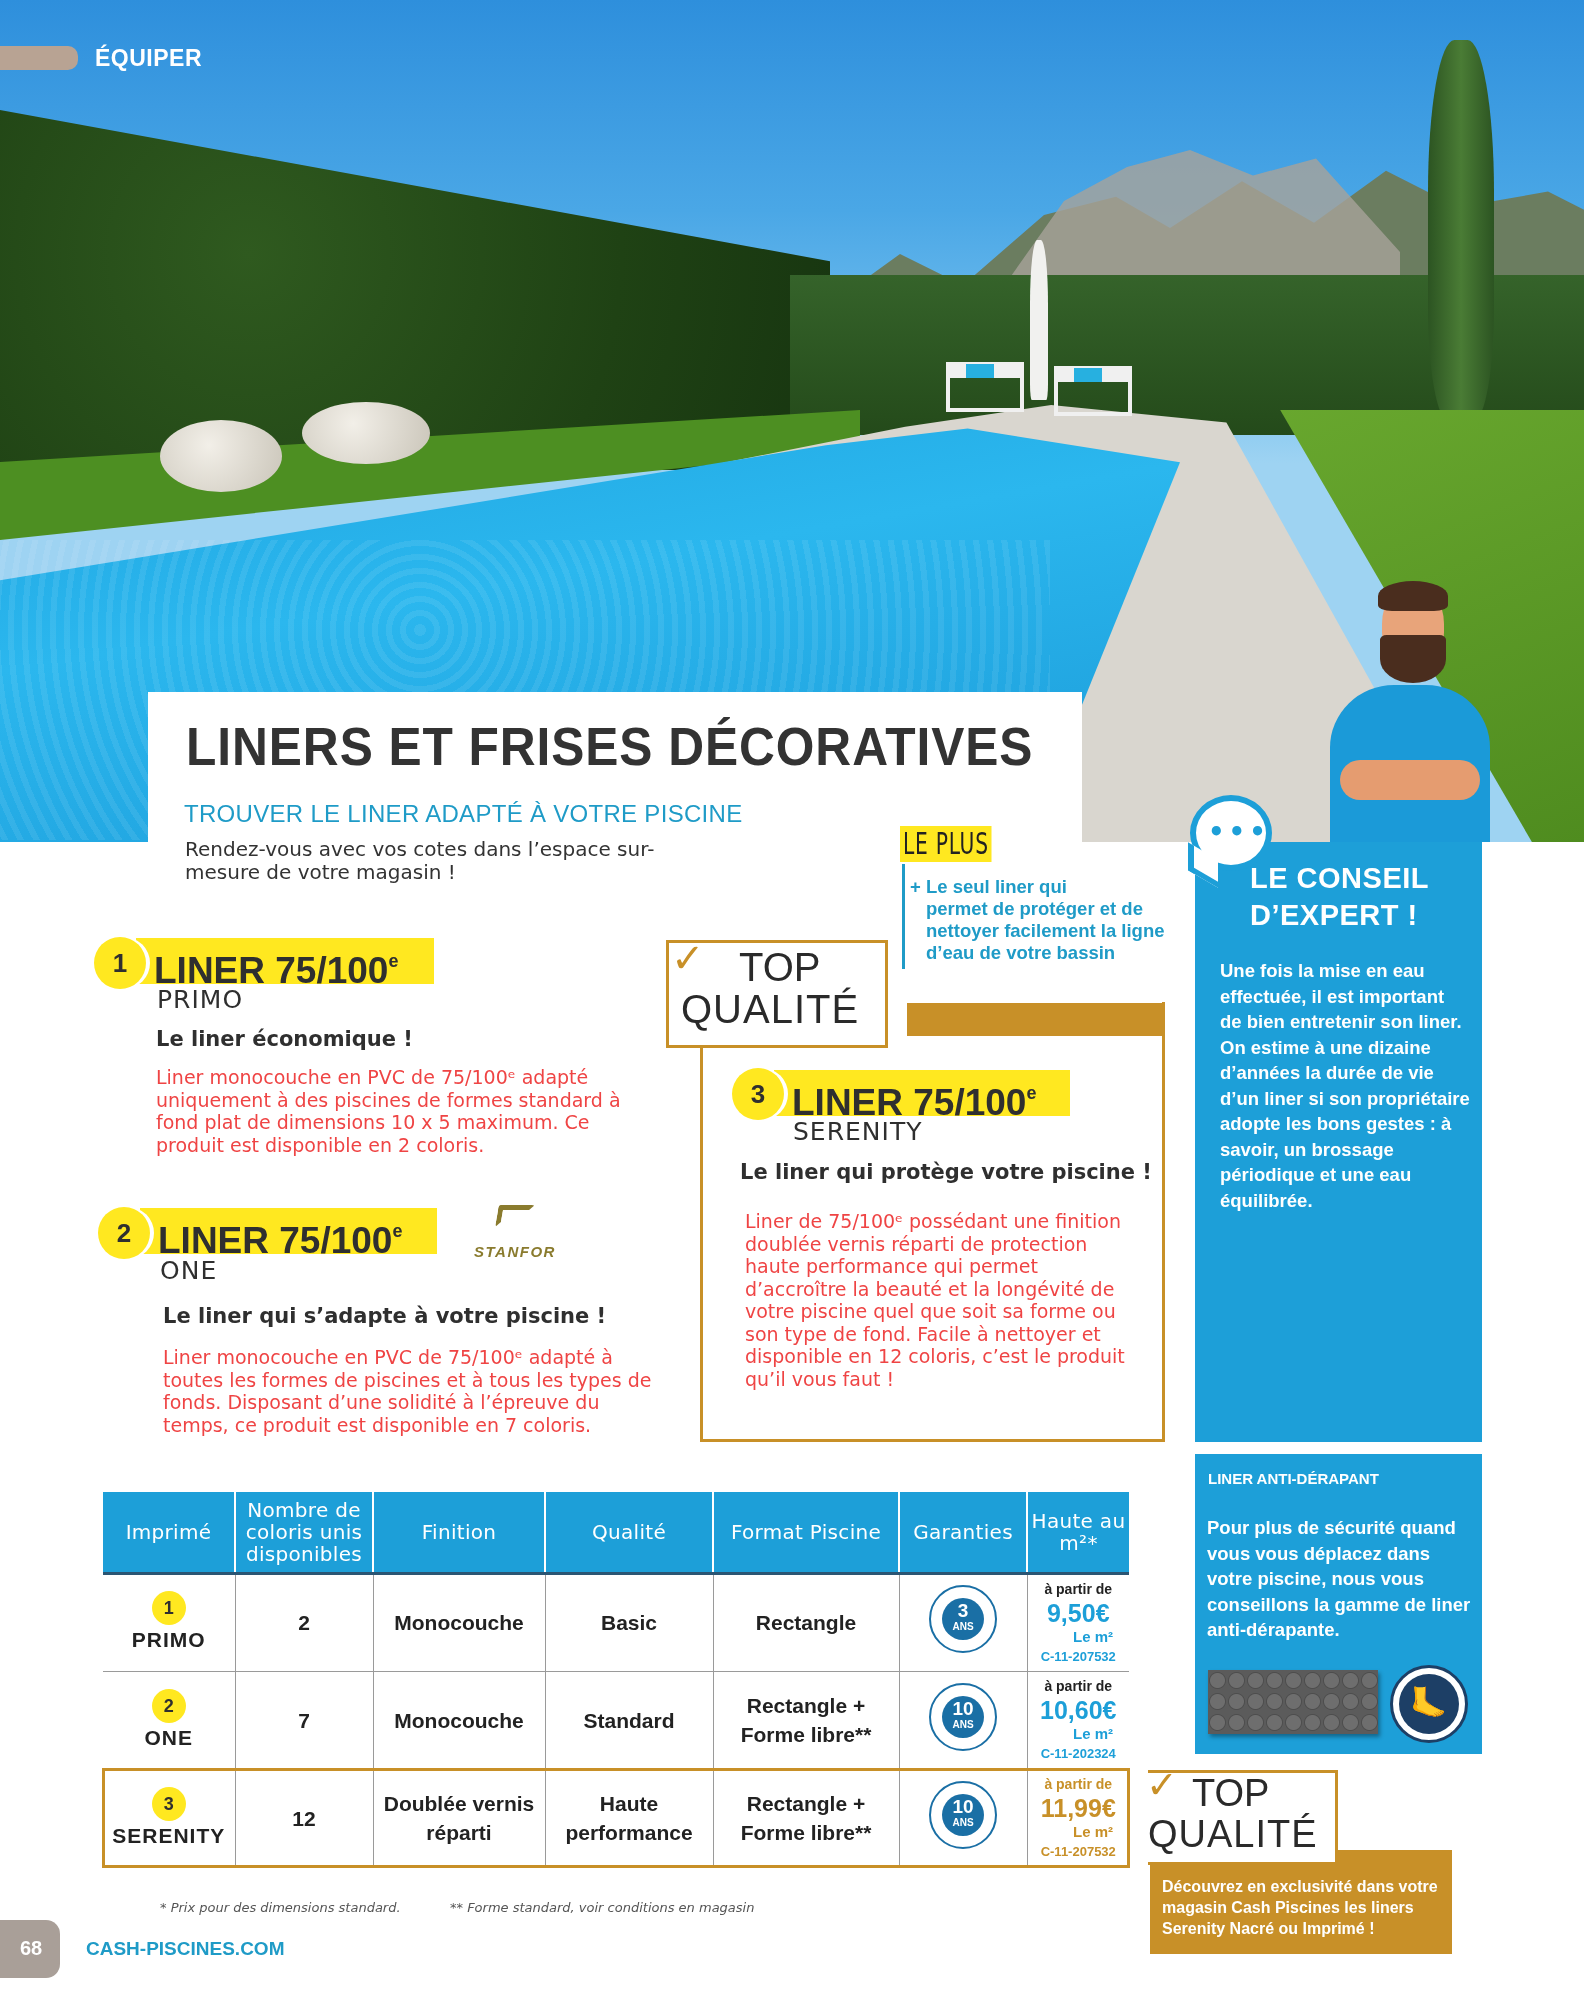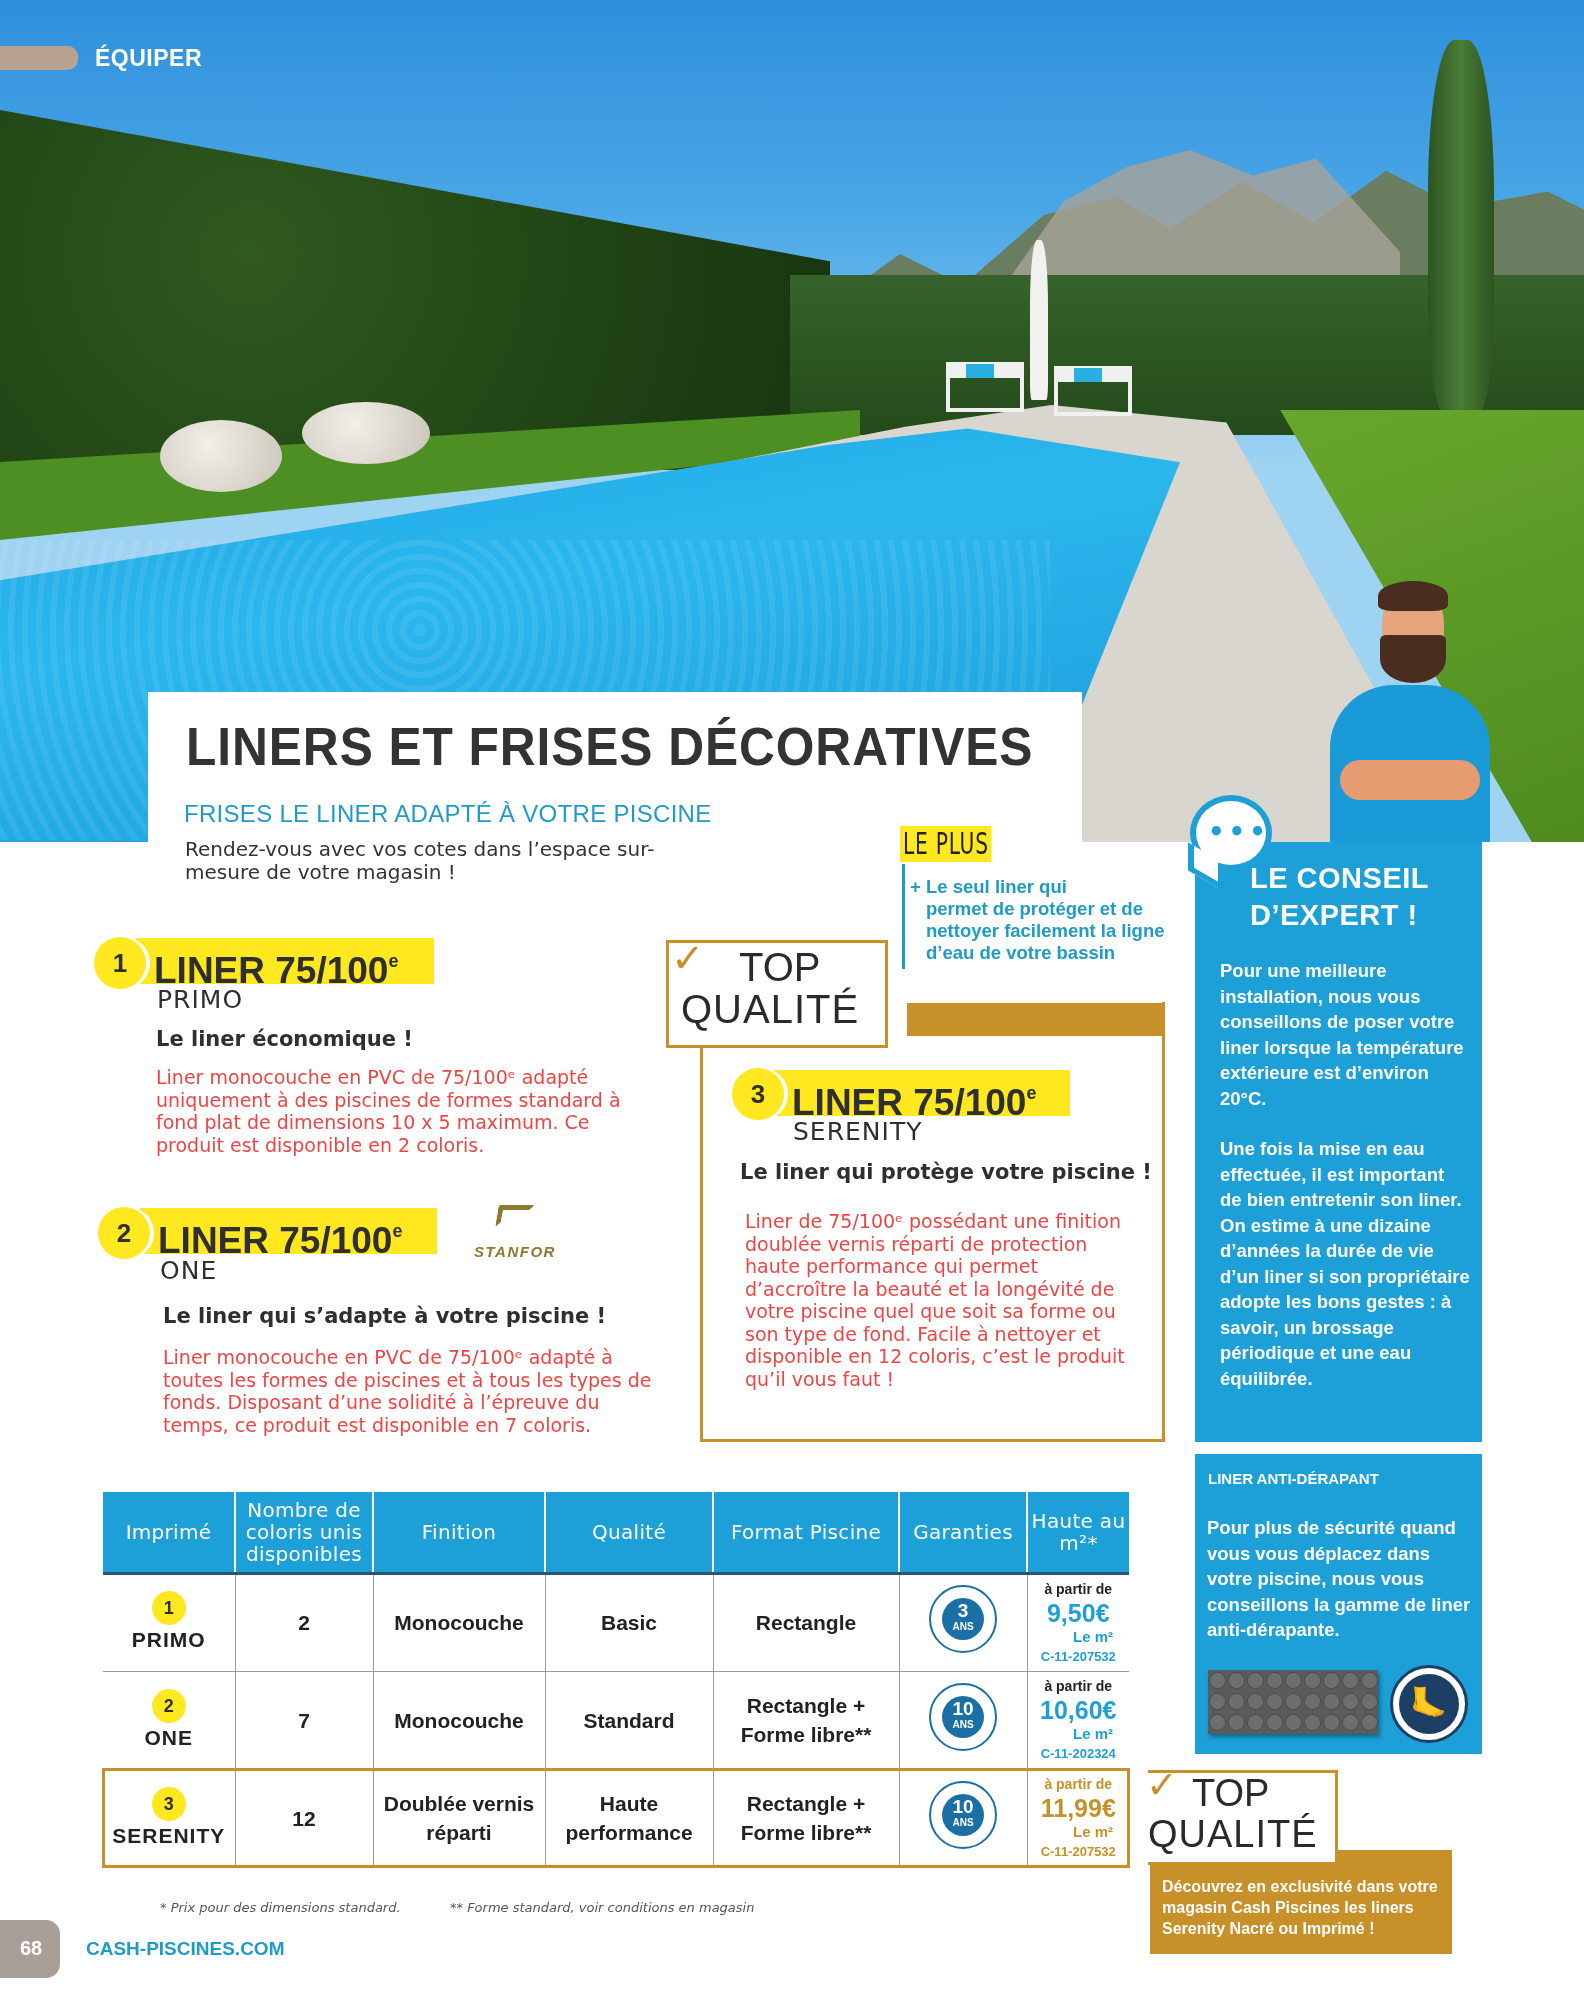--- a/index.html
+++ b/index.html
@@ -187,21 +187,21 @@
 <div class="mascot">
   <div class="body"></div>
   <div class="arms"></div>
   <div class="head"></div>
   <div class="hair"></div>
   <div class="beard"></div>
 </div>
 
 <div class="title-card"></div>
 <h1 class="page-title">LINERS ET FRISES DÉCORATIVES</h1>
-<div class="page-subtitle">FRISES LE LINER ADAPTÉ À VOTRE PISCINE</div>
+<div class="page-subtitle">TROUVER LE LINER ADAPTÉ À VOTRE PISCINE</div>
 <p class="intro">Rendez-vous avec vos cotes dans l’espace sur-mesure de votre magasin !</p>
 
 <div class="le-plus-tag">LE PLUS</div>
 <div class="le-plus-rule"></div>
 <div class="le-plus-text">
   <span class="plus">+</span><span>Le seul liner qui</span>
   <span class="indent">permet de protéger et de nettoyer facilement la ligne d’eau de votre bassin</span>
 </div>
 
 <div class="liner-band b1-band"><span>LINER 75/100</span><sup>e</sup></div>
@@ -235,21 +235,20 @@
 
 <div class="expert-panel"></div>
 <div class="bubble">
     <span class="dots">•••</span>
   </div>
 <div class="expert-title">
   <div>LE CONSEIL</div>
   <div>D’EXPERT !</div>
 </div>
 <div class="expert-body">
-  <p>Pour une meilleure installation, nous vous conseillons de poser votre liner lorsque la température extérieure est d’environ 20°C.</p>
   <p>Une fois la mise en eau effectuée, il est important de bien entretenir son liner. On estime à une dizaine d’années la durée de vie d’un liner si son propriétaire adopte les bons gestes : à savoir, un brossage périodique et une eau équilibrée.</p>
 </div>
 
 <div class="anti-panel"></div>
 <div class="anti-title">LINER ANTI-DÉRAPANT</div>
 <p class="anti-body">Pour plus de sécurité quand vous vous déplacez dans votre piscine, nous vous conseillons la gamme de liner anti-dérapante.</p>
 <div class="anti-sample"></div>
 <div class="anti-badge">
   <div class="inner">🦶</div>
 </div>

